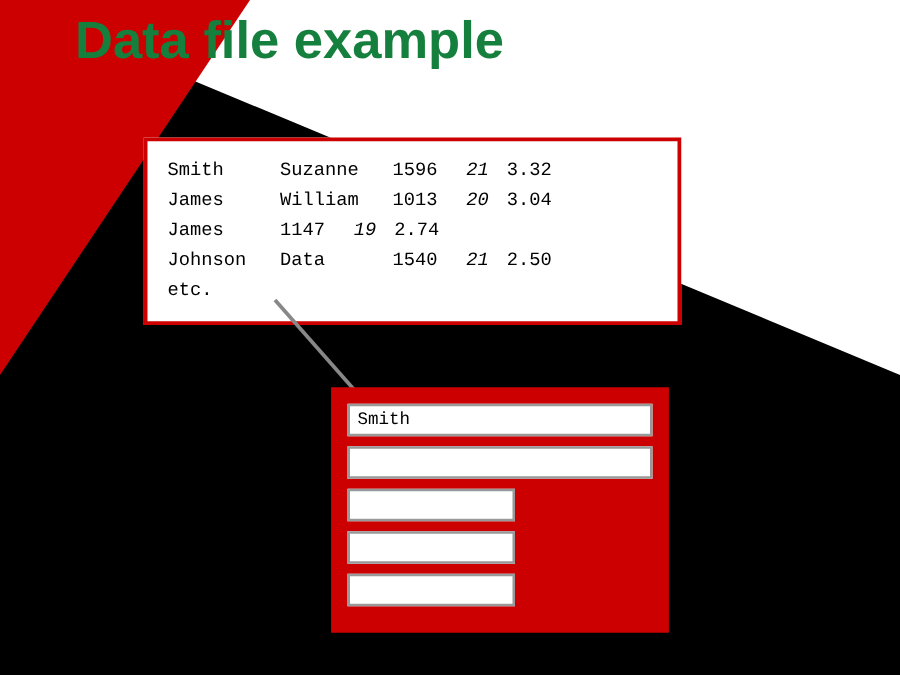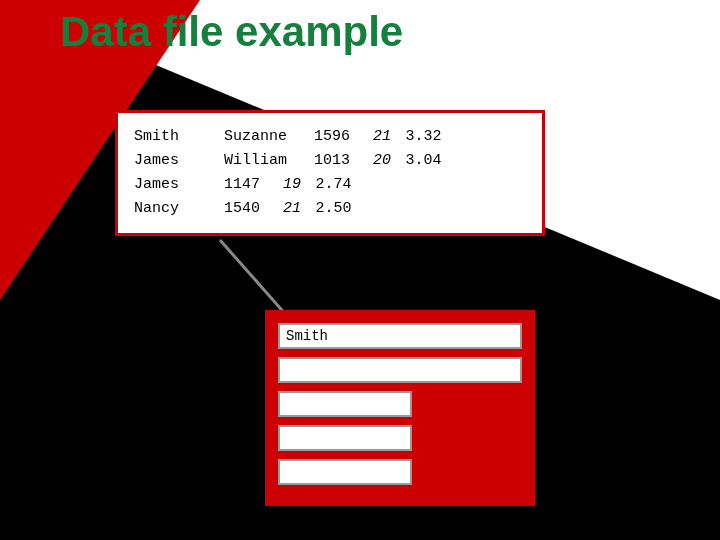--- a/index.html
+++ b/index.html
@@ -146,26 +146,30 @@
     </div>
 
     <div class="data-row">
       <span class="col-fname">James</span>
       <span class="col-id">1147</span>
       <span class="col-age">&nbsp;19</span>
       <span class="col-gpa">&nbsp;2.74</span>
     </div>
 
     <div class="data-row">
-      <span class="col-fname">Nancy</span>
+      <span class="col-name">Johnson</span>
+      <span class="col-fname">Data</span>
       <span class="col-id">1540</span>
       <span class="col-age">&nbsp;21</span>
       <span class="col-gpa">&nbsp;2.50</span>
     </div>
 
+    <div class="data-row">
+      <span class="col-name">etc.</span>
+    </div>
   </div>
 </div>
 
 <svg class="arrow-svg" width="110" height="110" viewBox="0 0 110 110">
   <line x1="10" y1="5" x2="85" y2="90" stroke="#888" stroke-width="3"></line>
   <polygon points="78,98 92,82 98,100" fill="#888"></polygon>
 </svg>
 
 <div class="smith-card">
 

